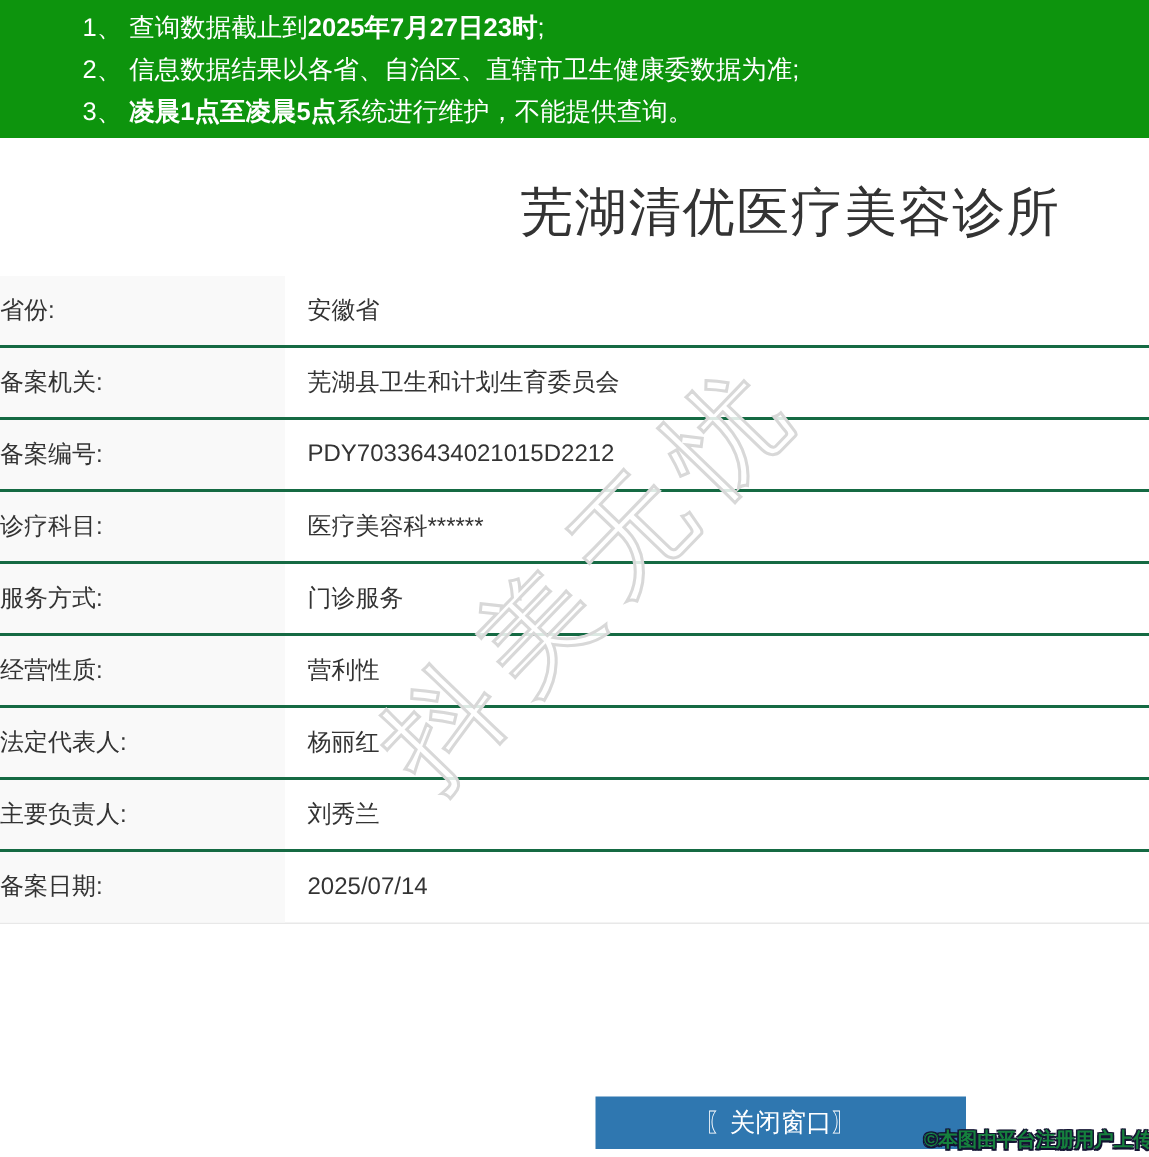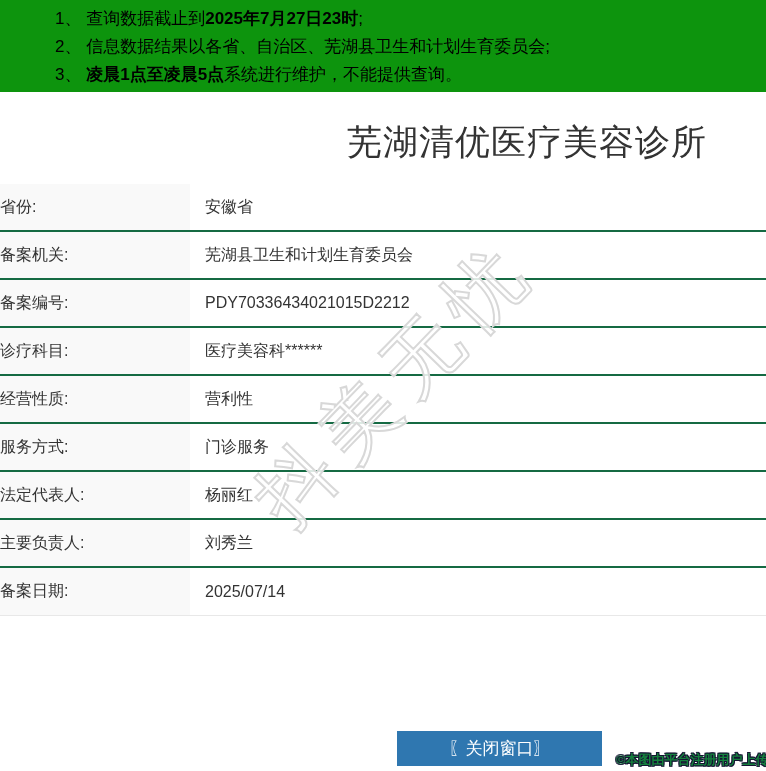--- a/index.html
+++ b/index.html
@@ -2,21 +2,21 @@
 <html><head>
 <meta charset="utf-8">
 <style>
   * { margin:0; padding:0; box-sizing:border-box; }
   html,body { width:766px; height:771px; overflow:hidden; background:#fff;
     font-family:"Liberation Sans","DejaVu Sans",sans-serif; }
   .page { position:relative; width:766px; height:771px; background:#fff; }
 
   
   .notice-bar { position:absolute; top:0; left:0; width:766px; height:92px;
-    background:#0d940d; color:#000000; padding:5px 10px 0 55px; font-size:17px; }
+    background:#0d940d; color:#ffffff; padding:5px 10px 0 55px; font-size:17px; }
   .notice-line { line-height:28px; white-space:nowrap; }
   .notice-line .b { font-weight:bold; }
 
   
   .page-title { position:absolute; top:120px; left:347px; font-size:35px;
     line-height:44px; color:#333; white-space:nowrap; letter-spacing:1px; }
 
   
   .info-table { position:absolute; top:184px; left:0; width:766px; }
   .row { display:flex; width:766px; height:48px; border-bottom:2px solid #156a43; }
@@ -27,42 +27,42 @@
     padding-left:15px; font-size:16px; color:#333; white-space:nowrap; }
 
   
   .diag-watermark { position:absolute; left:155px; top:343px; width:480px; height:80px;
     line-height:80px; text-align:center; transform:rotate(-46deg);
     font-size:76px; letter-spacing:14px; white-space:nowrap;
     color:rgba(255,255,255,0.85); -webkit-text-stroke:2px #d8d8d8;
     z-index:5; pointer-events:none; }
 
   
-  .close-btn { position:absolute; left:397px; top:731px; width:205px; height:35px;
+  .close-btn { position:absolute; left:397px; top:731px; width:247px; height:35px;
     background:#2f77b0; border:none; border-radius:0; color:#fff; font-size:17px;
     display:flex; align-items:center; justify-content:center; cursor:pointer;
     font-family:"Liberation Sans","DejaVu Sans",sans-serif; z-index:6; }
 
   
   .upload-watermark { position:absolute; left:616px; top:751px; width:150px;
     font-size:13px; font-weight:bold; color:#15803d; white-space:nowrap; z-index:10;
     text-shadow:-1px -1px 0 #141432, 1px -1px 0 #141432, -1px 1px 0 #141432,
       1px 1px 0 #141432, 0 1px 0 #141432, 0 -1px 0 #141432; }
 </style>
 </head>
 <body>
 
 <div class="page">
 
   <div class="notice-bar">
     <div class="notice-line">
       <span>1、 </span><span>查询数据截止到</span><span class="b">2025年7月27日23时</span><span>;</span>
     </div>
     <div class="notice-line">
-      <span>2、 </span><span>信息数据结果以各省、自治区、芜湖县卫生和计划生育委员会;</span><span class="b"></span><span></span>
+      <span>2、 </span><span>信息数据结果以各省、自治区、直辖市卫生健康委数据为准;</span><span class="b"></span><span></span>
     </div>
     <div class="notice-line">
       <span>3、 </span><span></span><span class="b">凌晨1点至凌晨5点</span><span>系统进行维护，不能提供查询。</span>
     </div>
   </div>
 
   <div class="page-title">芜湖清优医疗美容诊所</div>
 
   <div class="info-table">
     <div class="row">
@@ -75,26 +75,26 @@
     </div>
     <div class="row">
       <div class="cell-label">备案编号:</div>
       <div class="cell-value">PDY70336434021015D2212</div>
     </div>
     <div class="row">
       <div class="cell-label">诊疗科目:</div>
       <div class="cell-value">医疗美容科******</div>
     </div>
     <div class="row">
+      <div class="cell-label">服务方式:</div>
+      <div class="cell-value">门诊服务</div>
+    </div>
+    <div class="row">
       <div class="cell-label">经营性质:</div>
       <div class="cell-value">营利性</div>
-    </div>
-    <div class="row">
-      <div class="cell-label">服务方式:</div>
-      <div class="cell-value">门诊服务</div>
     </div>
     <div class="row">
       <div class="cell-label">法定代表人:</div>
       <div class="cell-value">杨丽红</div>
     </div>
     <div class="row">
       <div class="cell-label">主要负责人:</div>
       <div class="cell-value">刘秀兰</div>
     </div>
     <div class="row">

